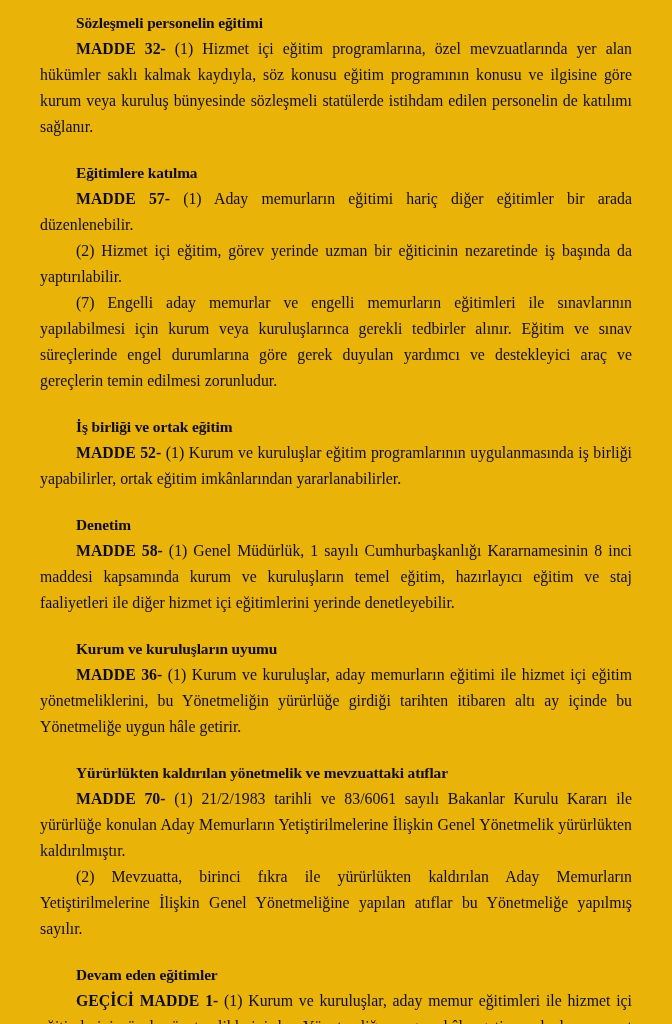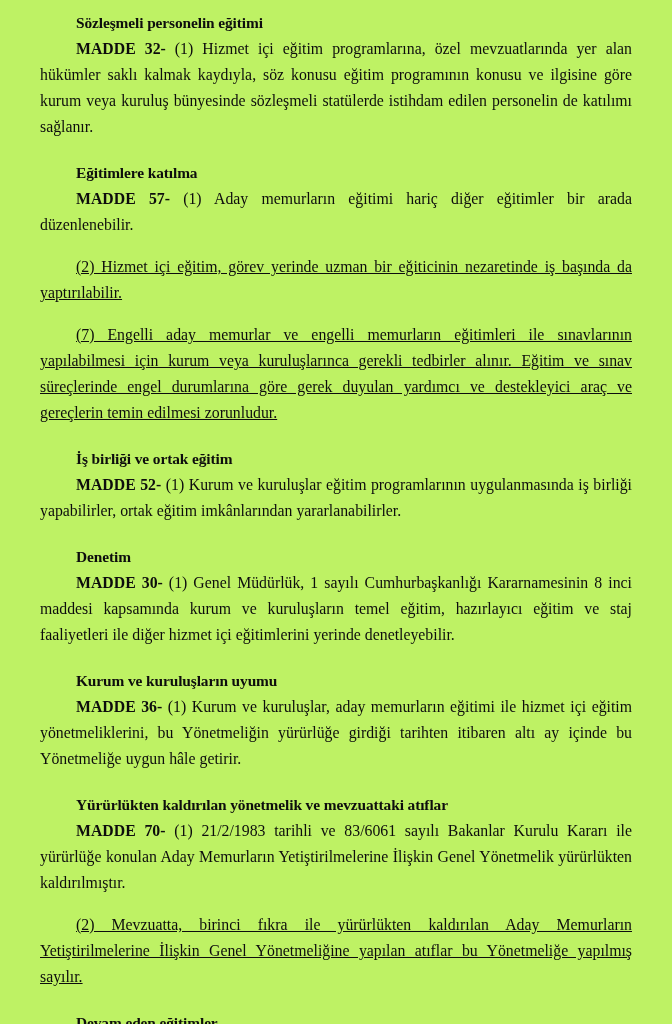--- a/index.html
+++ b/index.html
@@ -9,21 +9,21 @@
     background: #ffffff;
   }
   body {
     font-family: "Liberation Serif", "DejaVu Serif", serif;
     color: #0d0d0d;
   }
   #page {
     position: relative;
     width: 672px;
     height: 1024px;
-    background: #bef264;
+    background: #eab308;
     overflow: hidden;
     box-sizing: border-box;
     padding: 10px 40px 8px 40px;
   }
   .doc-body {
     width: 592px;
   }
   .section {
     margin: 0 0 20px 0;
   }
@@ -42,22 +42,21 @@
     font-size: 15.8px;
     line-height: 26px;
     margin: 0;
     text-align: justify;
     text-justify: inter-word;
     text-indent: 36px;
     hyphens: none;
     word-spacing: 0.1px;
   }
   .para + .para {
-    margin-top: 16px;
-    text-decoration: underline;
+    margin-top: 0;
   }
   .para .lead {
     font-weight: bold;
   }
   
   #page .doc-body {
     -webkit-font-smoothing: antialiased;
   }
 </style>
 </head>
@@ -78,21 +77,21 @@
       <p class="para"><span class="lead"></span><span>(7) Engelli aday memurlar ve engelli memurların eğitimleri ile sınavlarının yapılabilmesi için kurum veya kuruluşlarınca gerekli tedbirler alınır. Eğitim ve sınav süreçlerinde engel durumlarına göre gerek duyulan yardımcı ve destekleyici araç ve gereçlerin temin edilmesi zorunludur.</span></p>
     </div>
 
     <div class="section">
       <p class="heading">İş birliği ve ortak eğitim</p>
       <p class="para"><span class="lead">MADDE 52-</span><span> (1) Kurum ve kuruluşlar eğitim programlarının uygulanmasında iş birliği yapabilirler, ortak eğitim imkânlarından yararlanabilirler.</span></p>
     </div>
 
     <div class="section">
       <p class="heading">Denetim</p>
-      <p class="para"><span class="lead">MADDE 30-</span><span> (1) Genel Müdürlük, 1 sayılı Cumhurbaşkanlığı Kararnamesinin 8 inci maddesi kapsamında kurum ve kuruluşların temel eğitim, hazırlayıcı eğitim ve staj faaliyetleri ile diğer hizmet içi eğitimlerini yerinde denetleyebilir.</span></p>
+      <p class="para"><span class="lead">MADDE 58-</span><span> (1) Genel Müdürlük, 1 sayılı Cumhurbaşkanlığı Kararnamesinin 8 inci maddesi kapsamında kurum ve kuruluşların temel eğitim, hazırlayıcı eğitim ve staj faaliyetleri ile diğer hizmet içi eğitimlerini yerinde denetleyebilir.</span></p>
     </div>
 
     <div class="section">
       <p class="heading">Kurum ve kuruluşların uyumu</p>
       <p class="para"><span class="lead">MADDE 36-</span><span> (1) Kurum ve kuruluşlar, aday memurların eğitimi ile hizmet içi eğitim yönetmeliklerini, bu Yönetmeliğin yürürlüğe girdiği tarihten itibaren altı ay içinde bu Yönetmeliğe uygun hâle getirir.</span></p>
     </div>
 
     <div class="section">
       <p class="heading">Yürürlükten kaldırılan yönetmelik ve mevzuattaki atıflar</p>
       <p class="para"><span class="lead">MADDE 70-</span><span> (1) 21/2/1983 tarihli ve 83/6061 sayılı Bakanlar Kurulu Kararı ile yürürlüğe konulan Aday Memurların Yetiştirilmelerine İlişkin Genel Yönetmelik yürürlükten kaldırılmıştır.</span></p>

